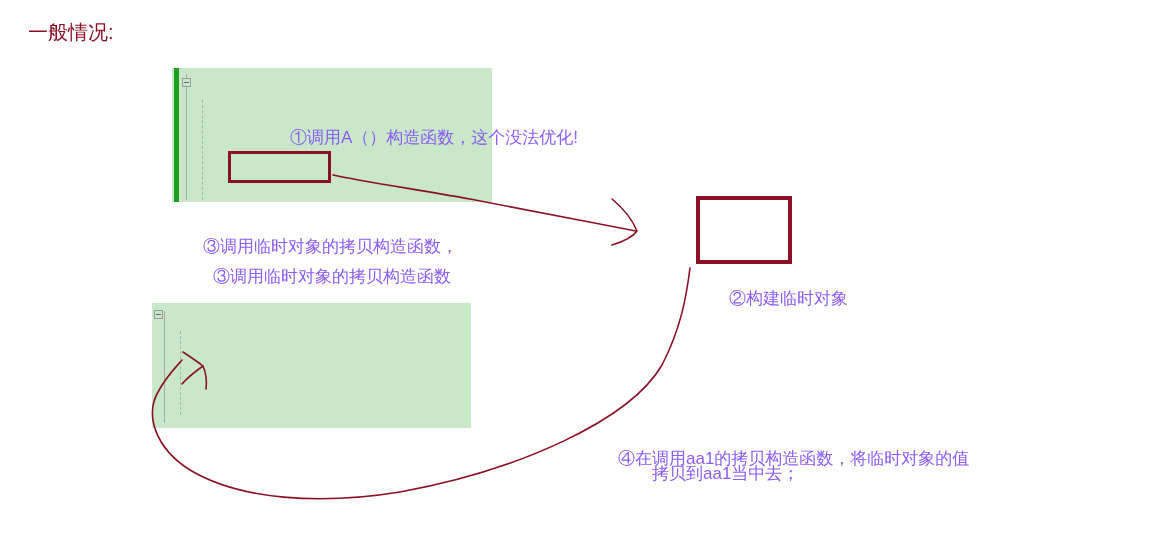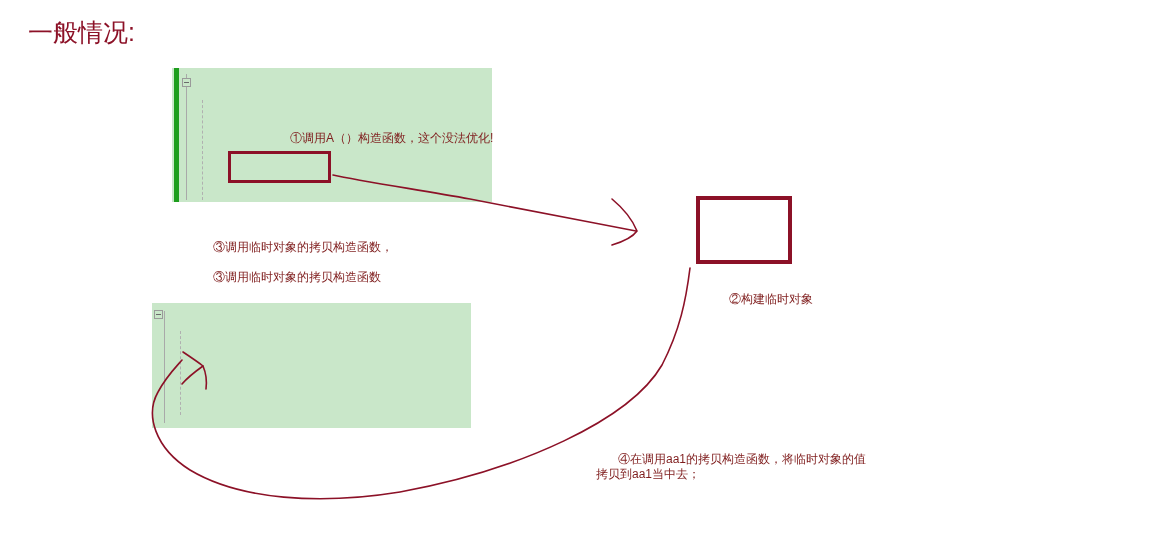--- a/index.html
+++ b/index.html
@@ -13,21 +13,21 @@
     position: relative;
     overflow: hidden;
     font-family: "Liberation Sans", sans-serif;
   }
 
   
   #page-title {
     position: absolute;
     left: 28px;
     top: 19px;
-    font-size: 25px;
+    font-size: 20px;
     line-height: 26px;
     color: #8C1127;
     font-family: "Liberation Sans", sans-serif;
     white-space: nowrap;
   }
 
   
   .code-block {
     position: absolute;
     background: #C9E7C9;
@@ -74,23 +74,23 @@
   }
   .indent-guide {
     position: absolute;
     width: 0;
     border-left: 1px dashed #b0b0b0;
   }
 
   
   .annot {
     position: absolute;
-    color: #7f1d1d;
+    color: #8b5cf6;
     font-family: "Liberation Sans", sans-serif;
-    font-size: 12px;
+    font-size: 17px;
     line-height: 30px;
     white-space: nowrap;
   }
 
   
   .hl-box {
     position: absolute;
     border: 3px solid #8C1127;
     box-sizing: border-box;
     background: transparent;
@@ -165,19 +165,19 @@
   <path d="M690,268 C 686,300 680,330 662,365 C 630,420 520,470 400,492
            C 320,505 240,500 190,470 C 155,448 145,415 158,392
            C 166,377 175,368 182,360" fill="none" stroke="#8C1127" stroke-width="1.6" stroke-linecap="round"></path>
 
   <path d="M183,352 C 192,358 198,362 203,366 M203,366 C 196,371 188,377 182,384" fill="none" stroke="#8C1127" stroke-width="1.6" stroke-linecap="round"></path>
   <path d="M203,366 C 206,373 207,381 206,389" fill="none" stroke="#8C1127" stroke-width="1.6" stroke-linecap="round"></path>
 </svg>
 
 <div class="annot" style="left:290px; top:123px;">①调用A（）构造函数，这个没法优化!</div>
 
-<div class="annot" style="left:213px; top:232px;">③调用临时对象的拷贝构造函数，</div>
+<div class="annot" style="left:203px; top:232px;">③调用临时对象的拷贝构造函数，</div>
 <div class="annot" style="left:213px; top:262px;">③调用临时对象的拷贝构造函数</div>
 
 <div class="annot" style="left:729px; top:284px;">②构建临时对象</div>
 
 <div class="annot" style="left:618px; top:444px;">④在调用aa1的拷贝构造函数，将临时对象的值</div>
-<div class="annot" style="left:596px; top:459px;">拷贝到aa1当中去；</div>
+<div class="annot" style="left:652px; top:459px;">拷贝到aa1当中去；</div>
 
 </body></html>

